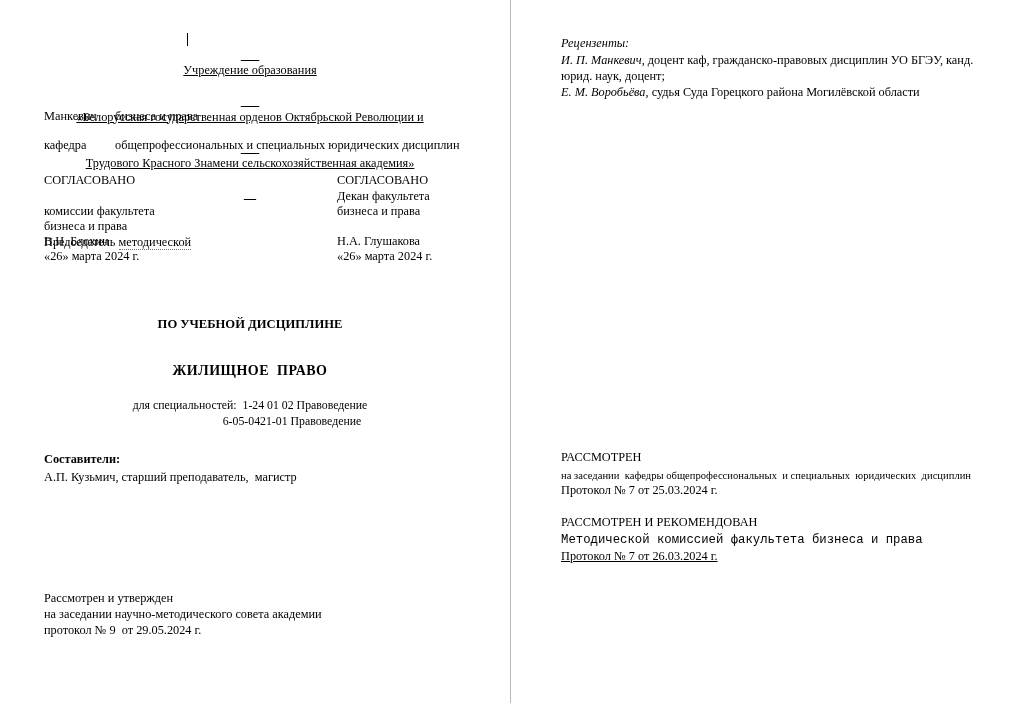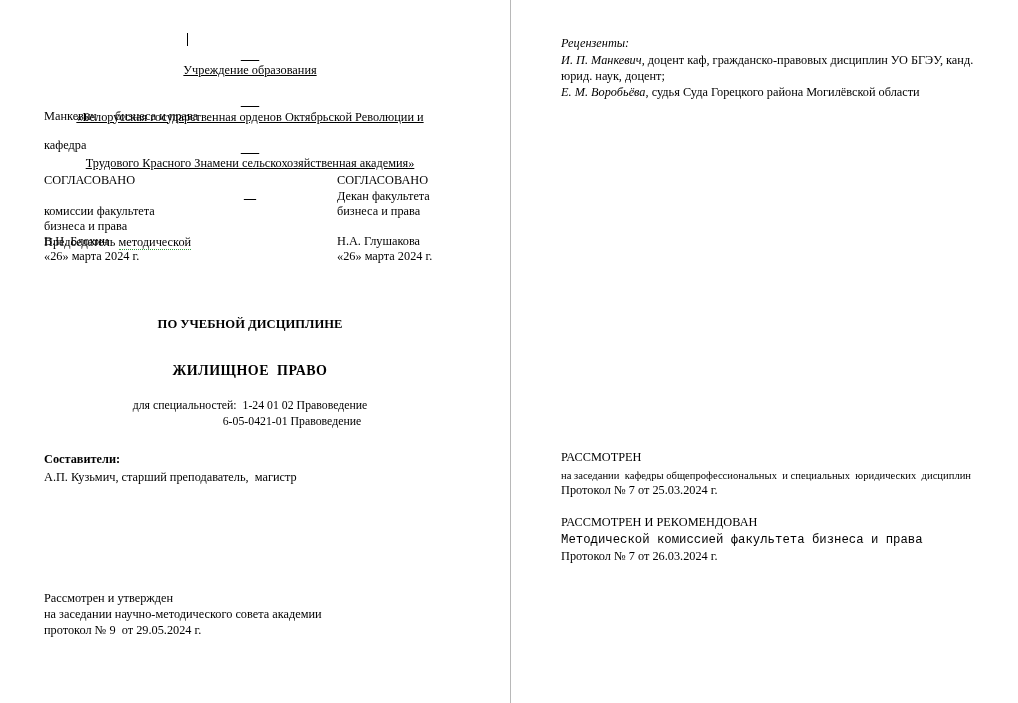--- a/index.html
+++ b/index.html
@@ -80,20 +80,21 @@
     <div class="txt center" style="left:18px; top:32px; width:440px;text-decoration:underline;">
       <div>Учреждение образования</div>
       <div>«Белорусская государственная орденов Октябрьской Революции и</div>
       <div>Трудового Красного Знамени сельскохозяйственная академия»</div>
     </div>
 
     <div class="txt" style="left:32px; top:109px;">Манкевич</div>
     <div class="txt" style="left:103px; top:109px;">бизнеса и права</div>
 
     <div class="txt" style="left:32px; top:138px;">кафедра</div>
+    <div class="txt" style="left:103px; top:138px;">общепрофессиональных и специальных юридических дисциплин</div>
 
     <div class="txt" style="left:32px; top:173px;">СОГЛАСОВАНО</div>
     <div class="txt" style="left:32px; top:189px;margin-top:46px;">Председатель <span class="sp-green">методической</span></div>
     <div class="txt" style="left:32px; top:204px;">комиссии факультета</div>
     <div class="txt" style="left:32px; top:219px;">бизнеса и права</div>
     <div class="txt" style="left:32px; top:234px;">В.Н. Блохин</div>
     <div class="txt" style="left:32px; top:249px;">«26» марта 2024 г.</div>
 
     <div class="txt" style="left:325px; top:173px;">СОГЛАСОВАНО</div>
     <div class="txt" style="left:325px; top:189px;">Декан факультета</div>
@@ -124,16 +125,16 @@
     <div class="txt" style="left:50px; top:53px;"><span class="italic">И. П. Манкевич</span><span>, доцент каф, гражданско-правовых дисциплин УО БГЭУ, канд.</span></div>
     <div class="txt" style="left:50px; top:69px;">юрид. наук, доцент;</div>
     <div class="txt" style="left:50px; top:85px;"><span class="italic">Е. М. Воробьёва</span><span>, судья Суда Горецкого района Могилёвской области</span></div>
 
     <div class="txt" style="left:50px; top:450px;">РАССМОТРЕН</div>
     <div class="txt smaller" style="left:50px; top:468px;">на заседании  кафедры общепрофессиональных  и специальных  юридических  дисциплин</div>
     <div class="txt" style="left:50px; top:483px;">Протокол № 7 от 25.03.2024 г.</div>
 
     <div class="txt" style="left:50px; top:515px;">РАССМОТРЕН И РЕКОМЕНДОВАН</div>
     <div class="txt" style="left:50px; top:533px;font-family:Liberation Mono, monospace;">Методической комиссией факультета бизнеса и права</div>
-    <div class="txt" style="left:50px; top:549px;">Протокол № 7 от 26.03.2024 г.</div>
+    <div class="txt" style="left:50px; top:549px;text-decoration:underline;">Протокол № 7 от 26.03.2024 г.</div>
   </div>
 
 </div>
 
 </body></html>

